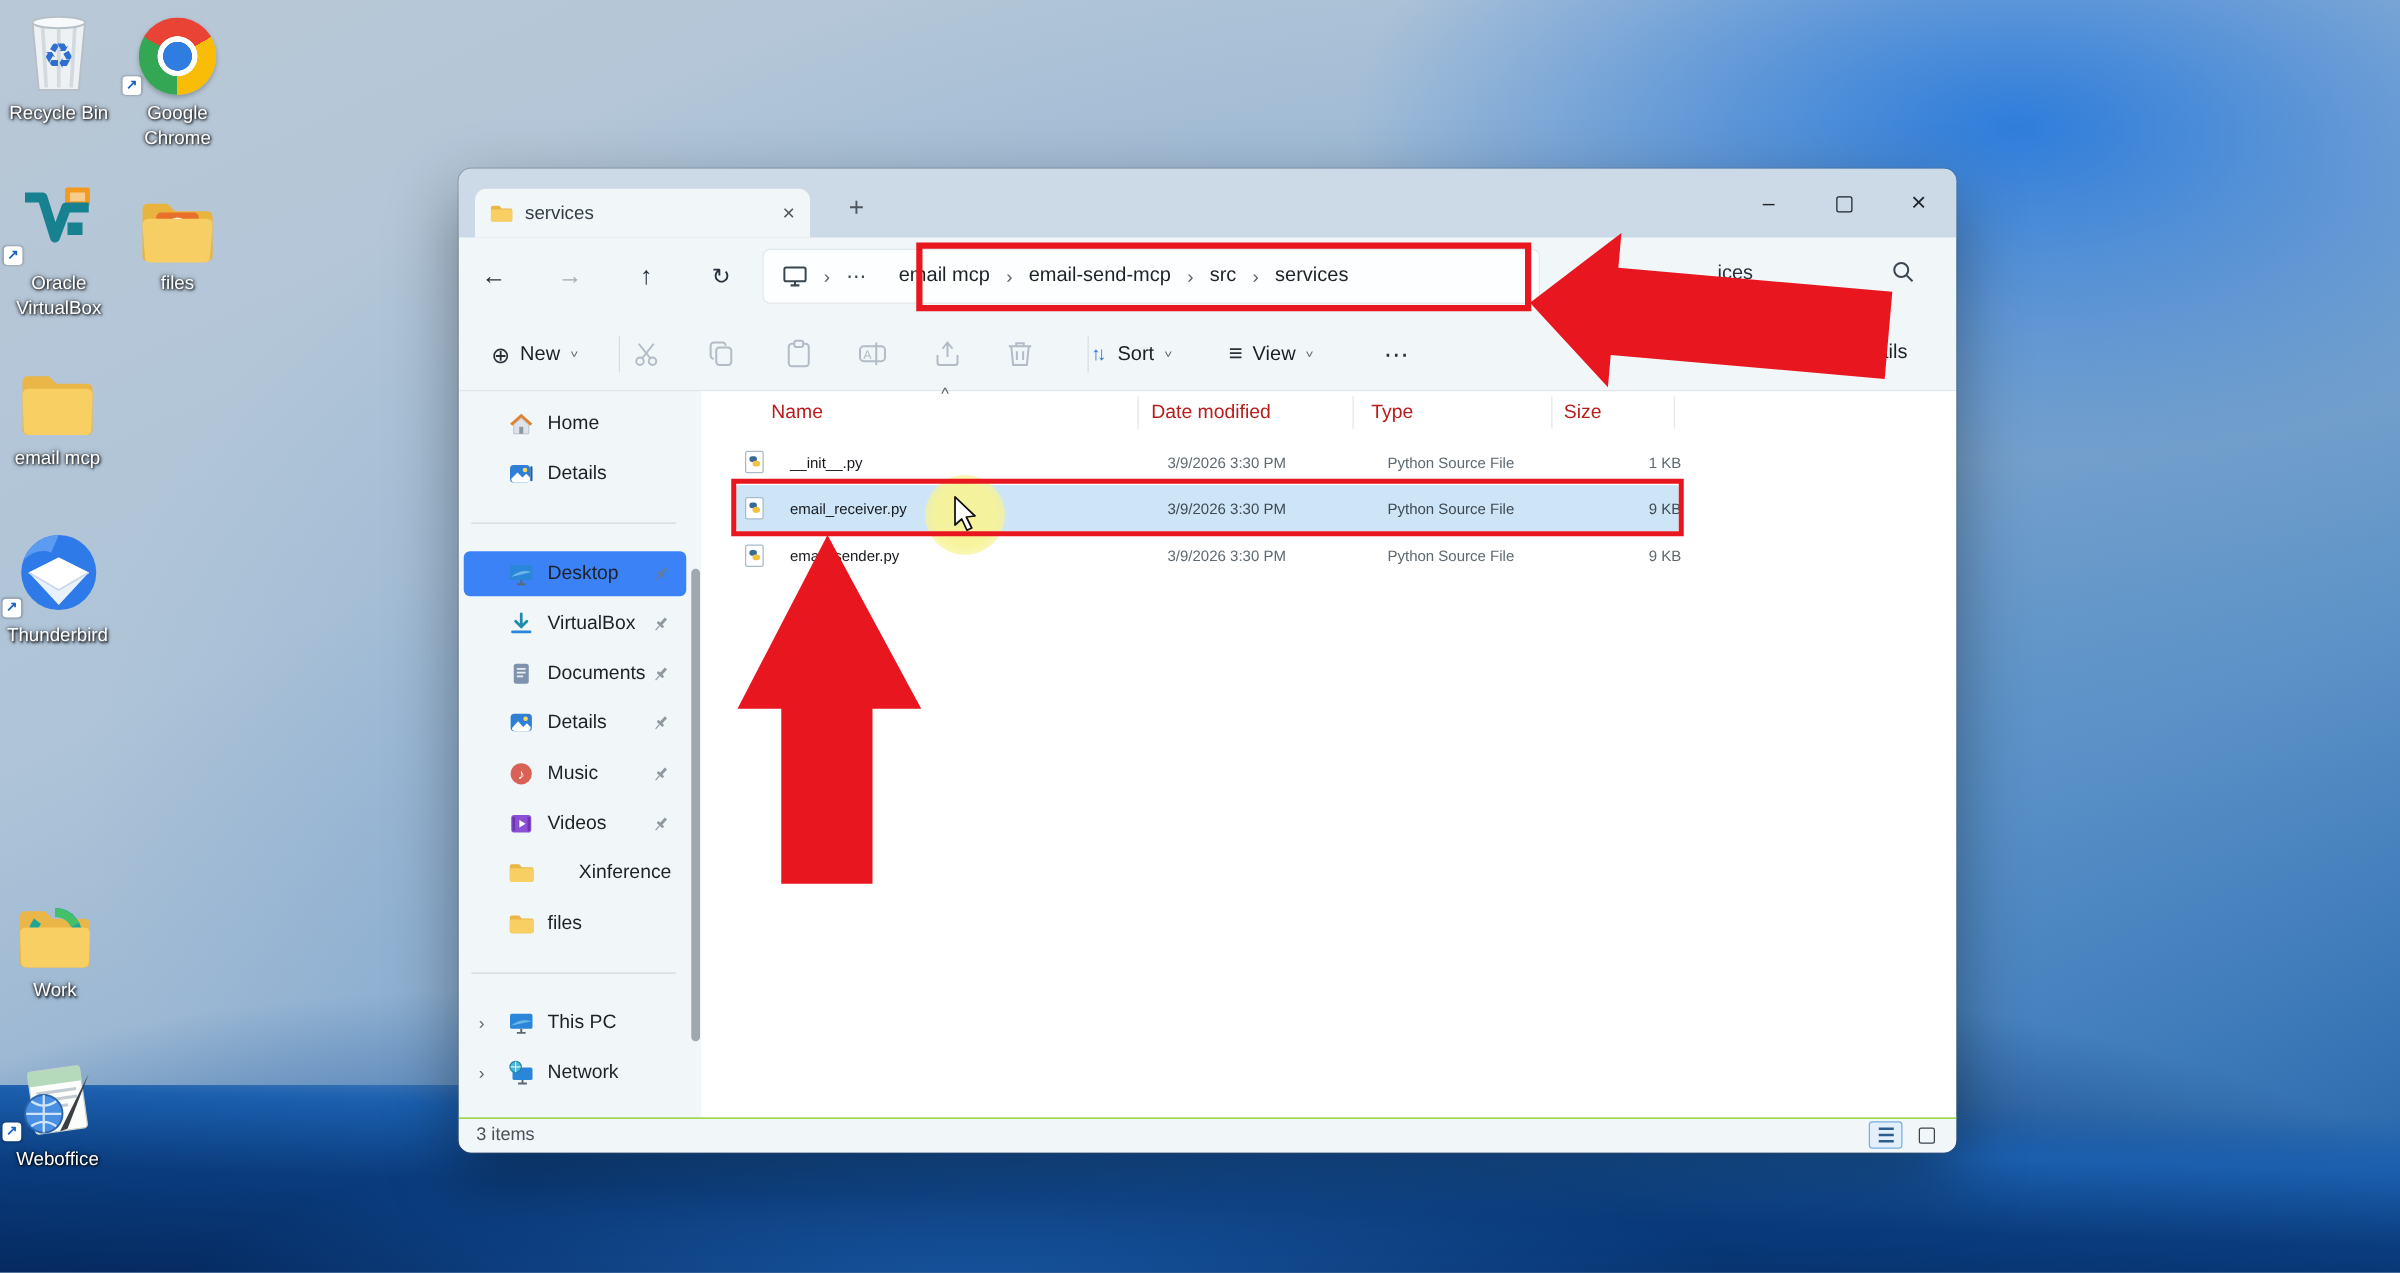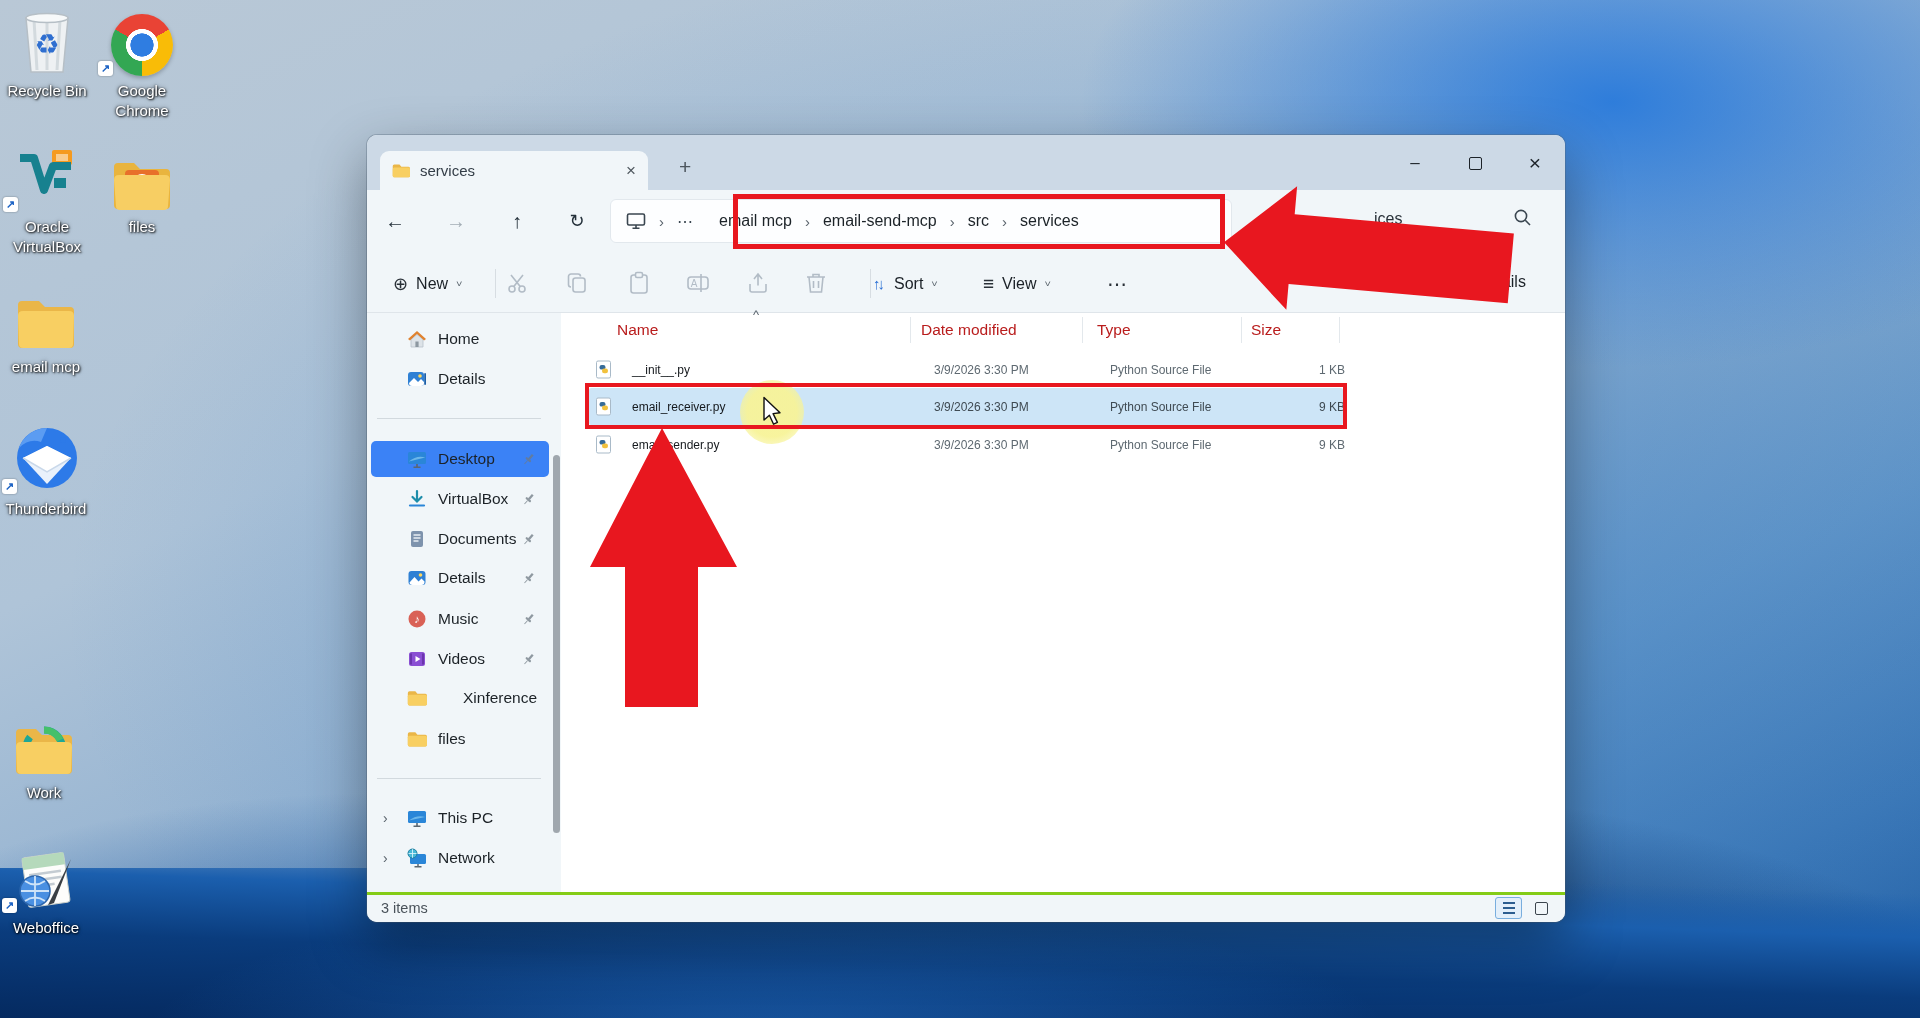--- a/index.html
+++ b/index.html
@@ -70,21 +70,21 @@
   .colhead{position:absolute;top:186px;font-size:15.5px;color:#b91c1c;}
   .colsep{position:absolute;top:182px;width:1px;height:26px;background:#e3e8ec;}
   .sortcaret{position:absolute;left:386px;top:172px;font-size:13px;color:#5a646d;}
   .frow{position:absolute;left:194px;right:0;height:37px;}
   .fcell{position:absolute;top:0;height:37px;display:flex;align-items:center;font-size:12px;margin-left:13px;}
   .fname{color:#15191d;}
   .fmeta{color:#5e6971;}
   .fico{position:absolute;left:34px;top:9px;width:18px;height:19px;}
   .selbg{position:absolute;left:222px;top:253px;width:754px;height:37px;background:#cde5f7;border-radius:2px;}
   
-  .statusbar{position:absolute;left:0;right:0;bottom:0;height:27px;background:#f1f6f9;border-top:3px solid #84cc16;}
+  .statusbar{position:absolute;left:0;right:0;bottom:0;height:27px;background:#f1f6f9;border-top:1px solid #84cc16;}
   .items-count{position:absolute;left:14px;top:5px;font-size:14.5px;color:#49525a;}
   .viewtgl{position:absolute;top:2px;width:27px;height:22px;border-radius:3px;display:flex;align-items:center;justify-content:center;}
   .viewtgl.active{border:1px solid #79aede;background:#e3effa;box-sizing:border-box;}
   .sqglyph{width:11px;height:11px;border:1.5px solid #3c454d;border-radius:2px;display:block;}
   .lnglyph{width:12px;height:12px;display:flex;flex-direction:column;justify-content:space-between;}
   .lnglyph i{display:block;height:1.8px;background:#2c5d8f;}
   
   .ann{position:absolute;z-index:50;}
   .redbox{border:5px solid #e8171f;box-sizing:border-box;}
   .redbox2{border:4px solid #e8171f;box-sizing:border-box;}

